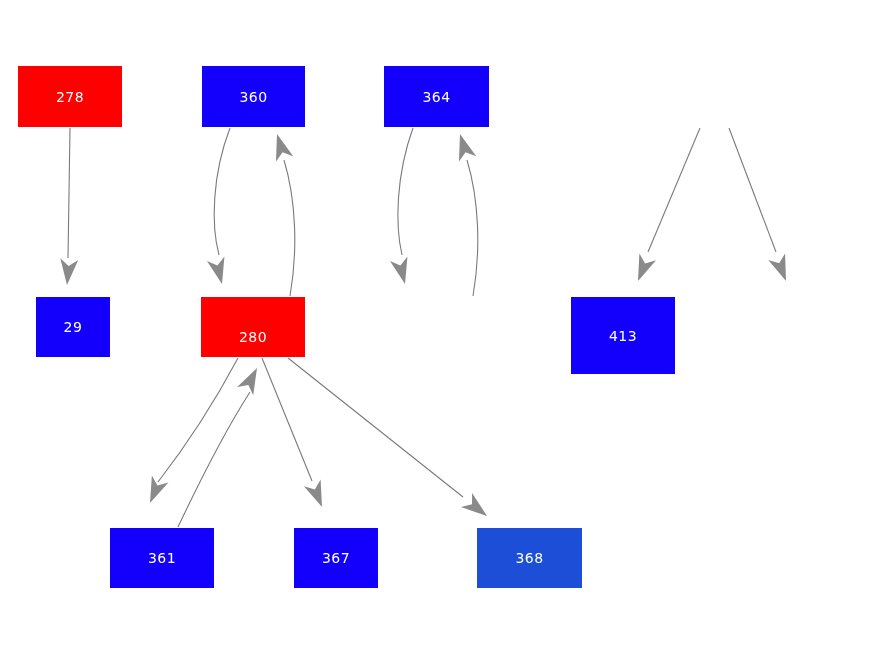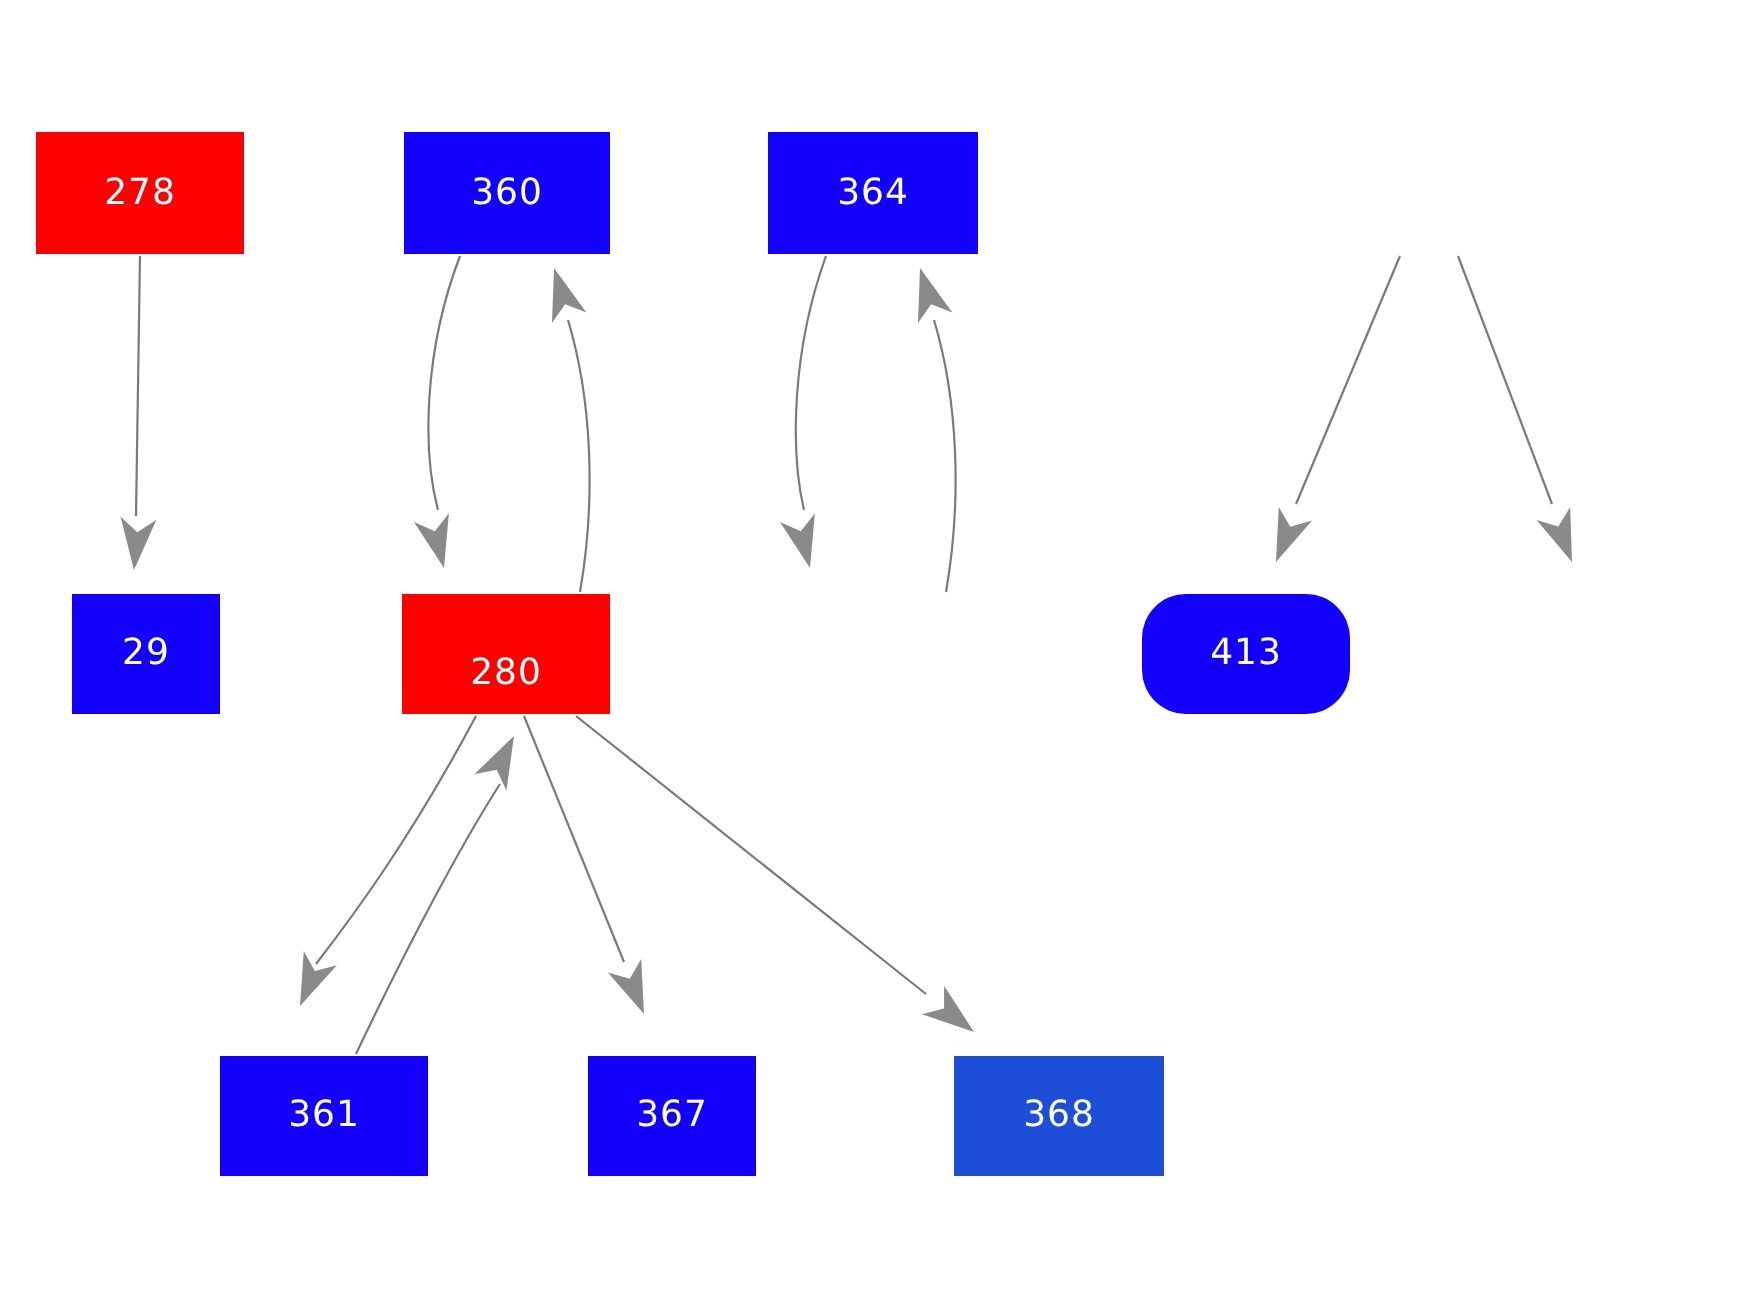--- a/index.html
+++ b/index.html
@@ -35,21 +35,21 @@
     fill: #8a8a8a;
     stroke: none;
   }
   .node {
     position: absolute;
     box-sizing: border-box;
     display: flex;
     align-items: center;
     justify-content: center;
     color: #ffffff;
-    font-size: 18px;
+    font-size: 14px;
     font-family: "DejaVu Sans", "Liberation Sans", sans-serif;
     letter-spacing: 0.5px;
     line-height: 1;
     user-select: none;
   }
   .node-red { background: #fe0000; }
   .node-blue { background: #1300fc; }
   .node-label {
     pointer-events: none;
   }
@@ -112,21 +112,21 @@
     </div>
     <div class="node node-blue" style="left: 384px; top: 66px; width: 105px; height: 61px; background: rgb(19, 0, 252);">
       <span class="node-label" style="color: rgb(255, 255, 255);">364</span>
     </div>
     <div class="node node-blue" style="left: 36px; top: 297px; width: 74px; height: 60px; background: rgb(19, 0, 252);">
       <span class="node-label" style="color: rgb(255, 255, 255);">29</span>
     </div>
     <div class="node node-red" style="left: 201px; top: 297px; width: 104px; height: 60px; background: rgb(254, 0, 0);">
       <span class="node-label" style="color: rgb(255, 255, 255); margin-top: 20px;">280</span>
     </div>
-    <div class="node node-blue" style="left: 571px; top: 297px; width: 104px; height: 60px; background: rgb(19, 0, 252); border-radius: 22px;">
+    <div class="node node-blue" style="left: 571px; top: 297px; width: 104px; height: 77px; background: rgb(19, 0, 252);">
       <span class="node-label" style="color: rgb(255, 255, 255);">413</span>
     </div>
     <div class="node node-blue" style="left: 110px; top: 528px; width: 104px; height: 60px; background: rgb(19, 0, 252);">
       <span class="node-label" style="color: rgb(255, 255, 255);">361</span>
     </div>
     <div class="node node-blue" style="left: 294px; top: 528px; width: 84px; height: 60px; background: rgb(19, 0, 252);">
       <span class="node-label" style="color: rgb(255, 255, 255);">367</span>
     </div>
     <div class="node node-blue" style="left: 477px; top: 528px; width: 105px; height: 60px; background: #1d4ed8;">
       <span class="node-label" style="color: rgb(255, 255, 255);">368</span>

